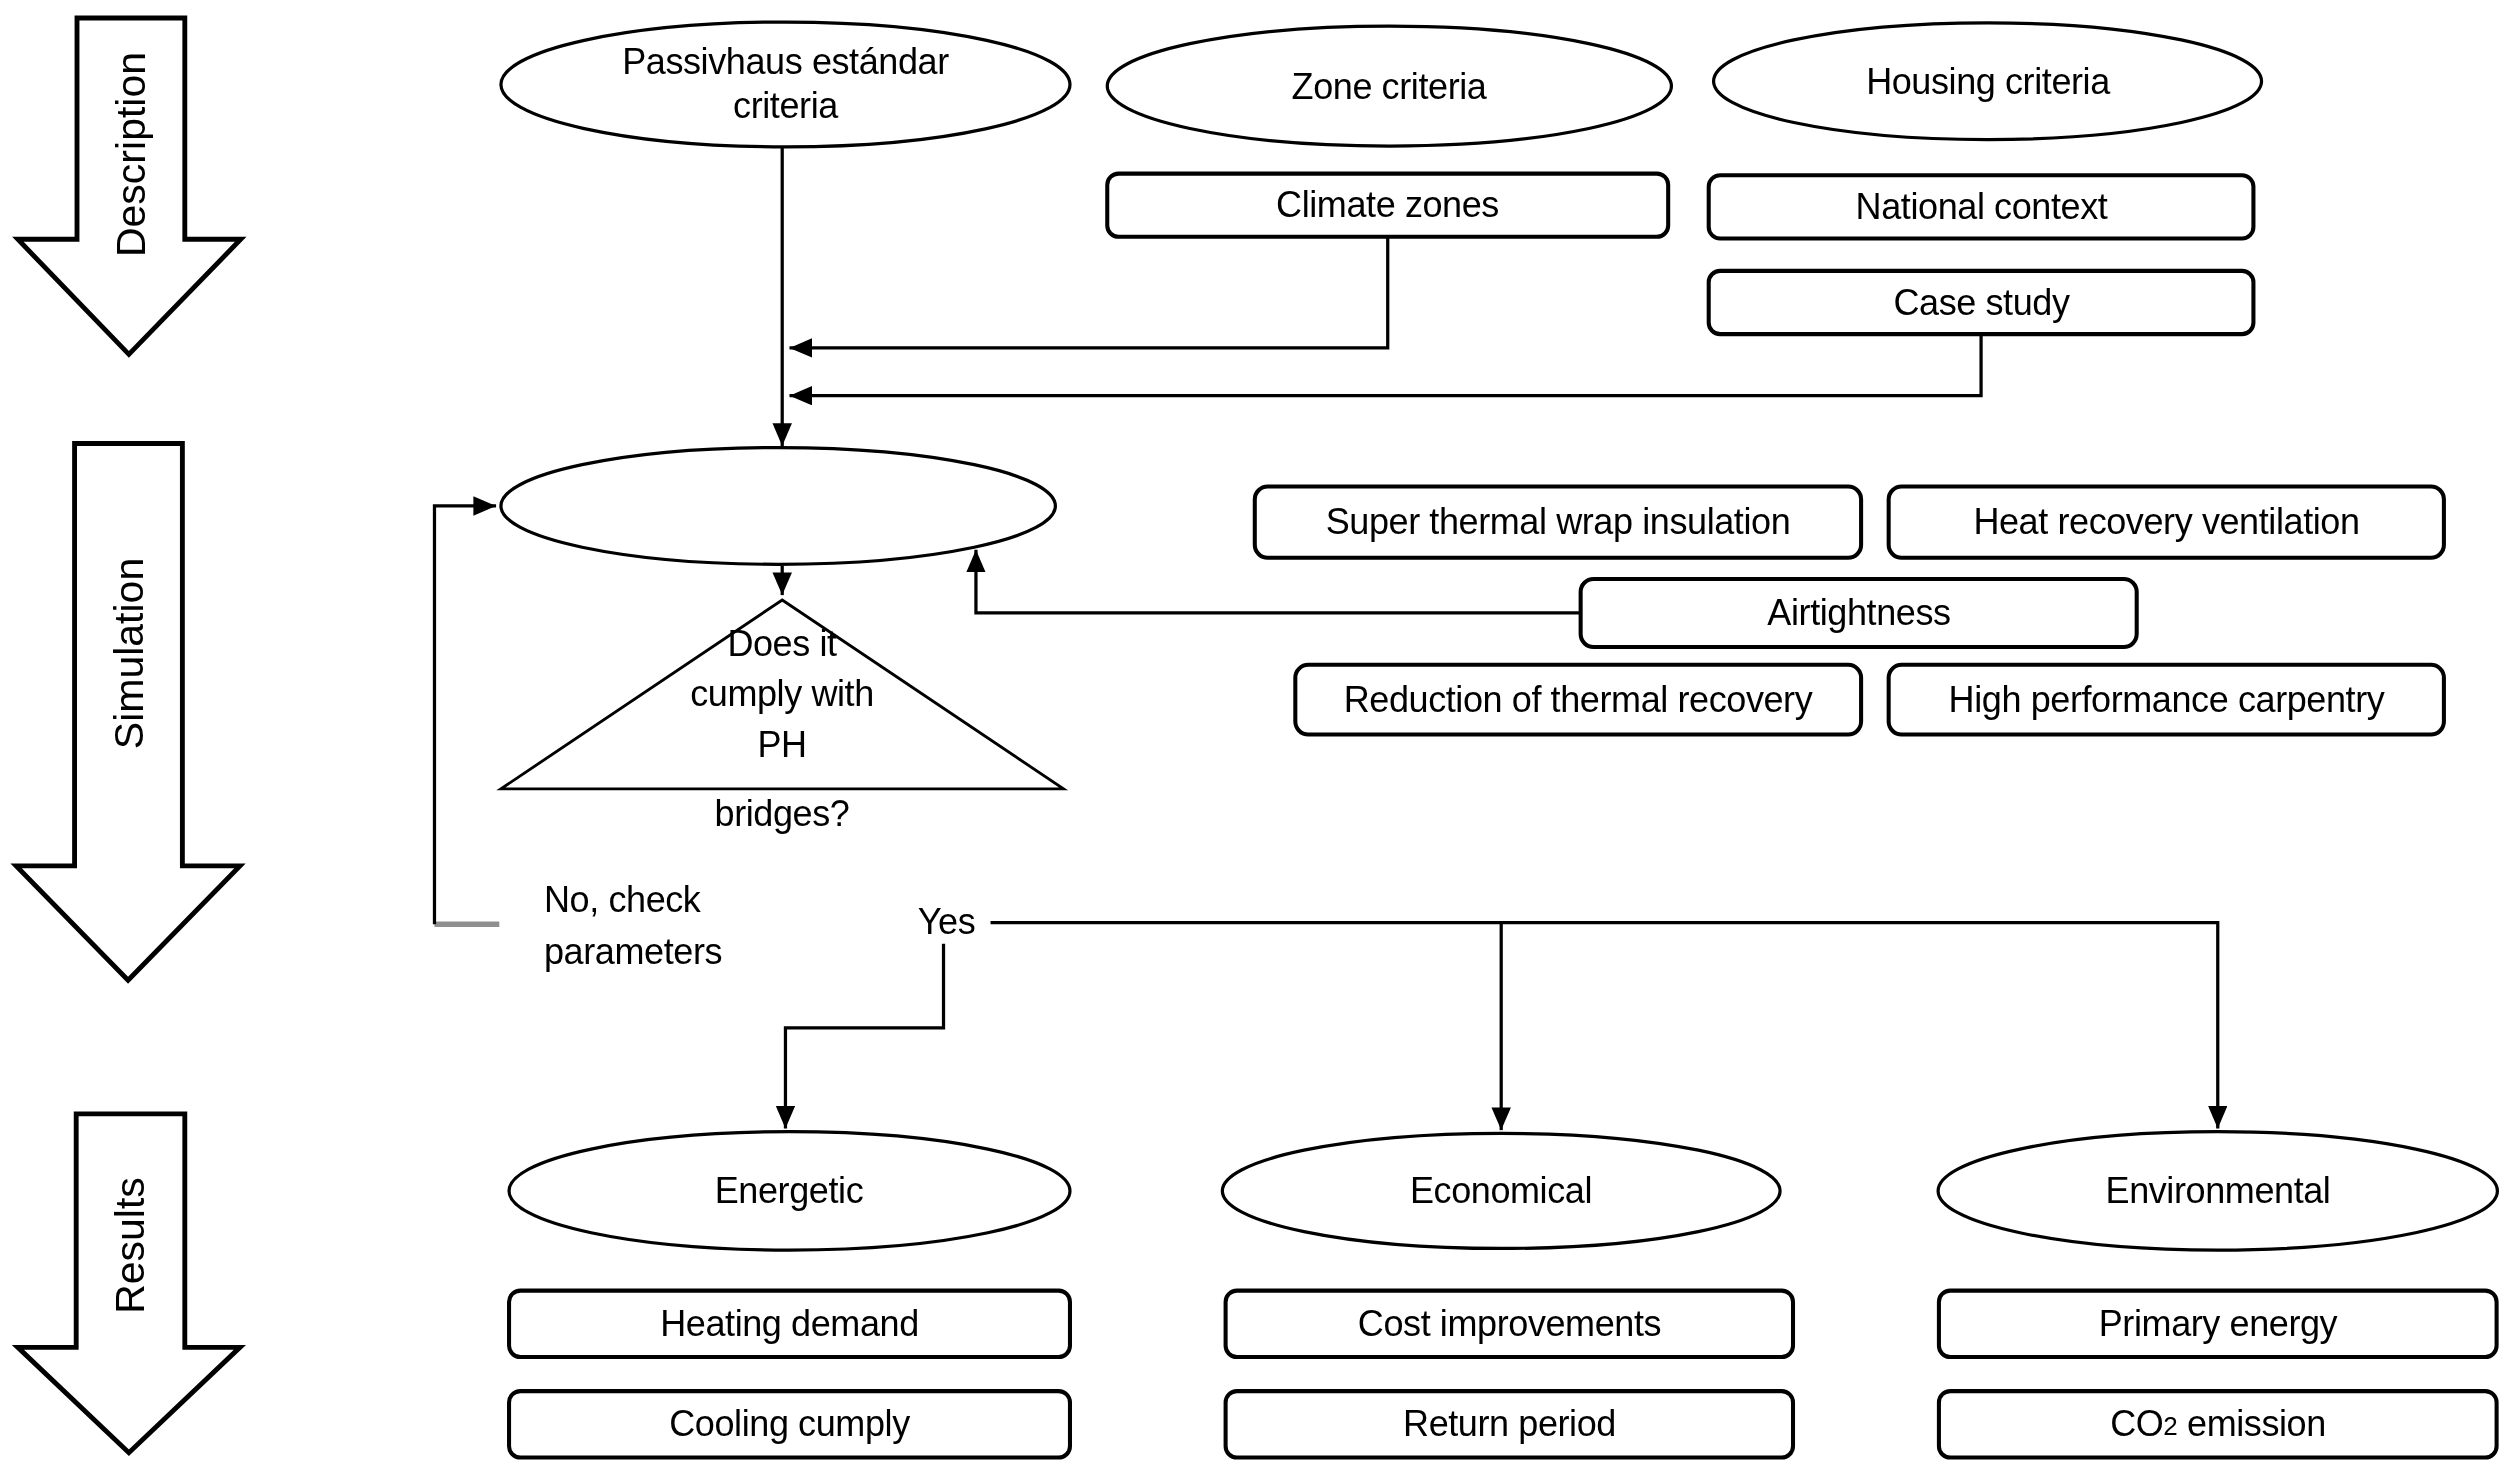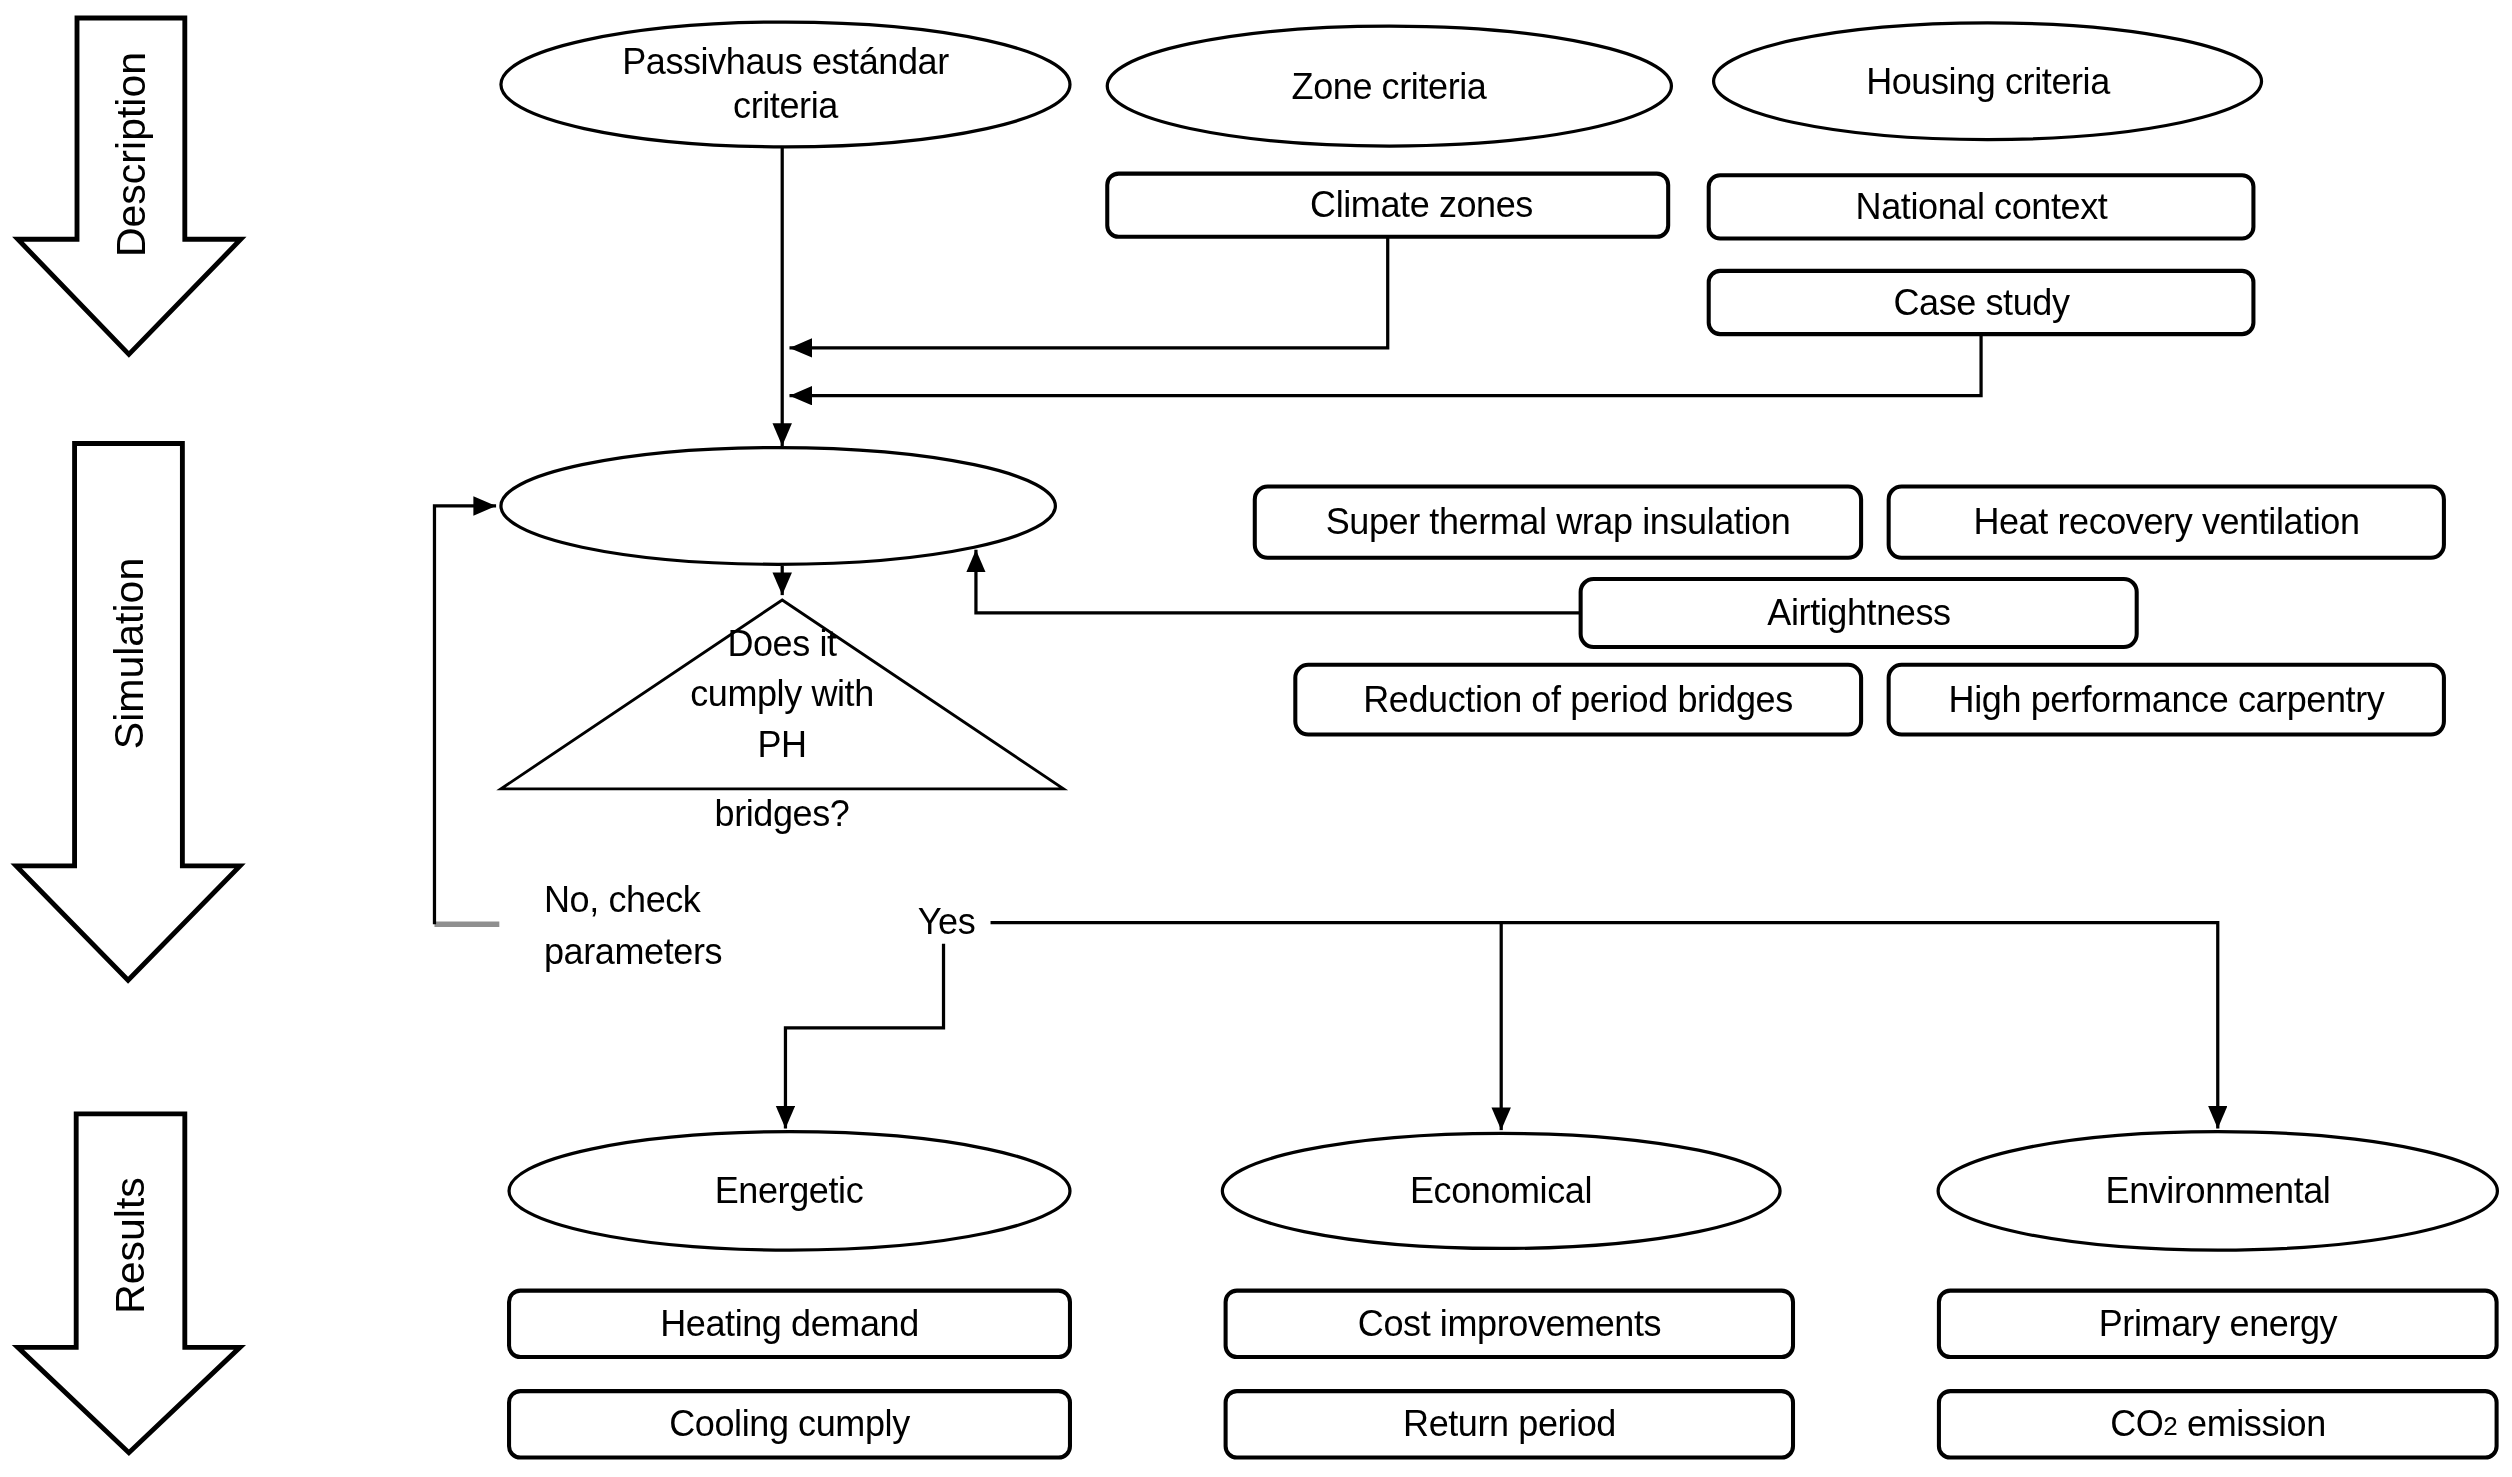--- a/index.html
+++ b/index.html
@@ -101,34 +101,34 @@
     <polygon points="965,740 1312,973 618,973" fill="#ffffff" stroke="#000000" stroke-width="3.5"></polygon>
   </svg>
 
   <div class="lbl rot" style="left:9px; top:130px; width:243px; height:49px;">Description</div>
   <div class="lbl rot" style="left:6.5px; top:629px; width:243px; height:49px;">Simulation</div>
   <div class="lbl rot" style="left:8px; top:1221px; width:243px; height:49px;">Results</div>
 
   <div class="lbl" style="left:583px; top:29px; width:405px; height:110px;">Passivhaus estándar criteria</div>
   <div class="lbl" style="left:1146px; top:54px; width:486px; height:65px;">Zone criteria</div>
   <div class="lbl" style="left:1745px; top:49px; width:486px; height:65px;">Housing criteria</div>
-  <div class="lbl" style="left:1141px; top:173px; width:561px; height:63px;text-align:right;">Climate zones</div>
+  <div class="lbl" style="left:1107px; top:173px; width:561px; height:63px;text-align:right;">Climate zones</div>
   <div class="lbl" style="left:1709px; top:271px; width:545px; height:63px;">Case study</div>
   <div class="lbl" style="left:1709px; top:175px; width:545px; height:63px;">National context</div>
 
 
   <div class="lbl" style="left:620px; top:621px; width:324px; height:45px;">Does it</div>
   <div class="lbl" style="left:620px; top:671px; width:324px; height:45px;">cumply with</div>
   <div class="lbl" style="left:620px; top:722px; width:324px; height:45px;">PH</div>
   <div class="lbl" style="left:620px; top:791px; width:324px; height:45px;">bridges?</div>
 
   <div class="lbl" style="left:1255px; top:486px; width:606px; height:71px;">Super thermal wrap insulation</div>
   <div class="lbl" style="left:1581px; top:579px; width:556px; height:68px;">Airtightness</div>
   <div class="lbl" style="left:1889px; top:486px; width:555px; height:71px;">Heat recovery ventilation</div>
-  <div class="lbl" style="left:1295px; top:665px; width:566px; height:70px;">Reduction of period bridges</div>
+  <div class="lbl" style="left:1295px; top:665px; width:566px; height:70px;">Reduction of thermal recovery</div>
   <div class="lbl" style="left:1889px; top:665px; width:555px; height:70px;">High performance carpentry</div>
 
   <div class="lbl left" style="left:532px; top:869px; width:276px; height:113px;">No, check parameters</div>
   <div class="lbl" style="left:906px; top:901px; width:81px; height:42px;">Yes</div>
 
   <div class="lbl" style="left:546px; top:1158px; width:486px; height:65px;">Energetic</div>
   <div class="lbl" style="left:1258px; top:1158px; width:486px; height:65px;">Economical</div>
   <div class="lbl" style="left:1975px; top:1158px; width:486px; height:65px;">Environmental</div>
 
   <div class="lbl" style="left:509px; top:1291px; width:561px; height:66px;">Heating demand</div>

